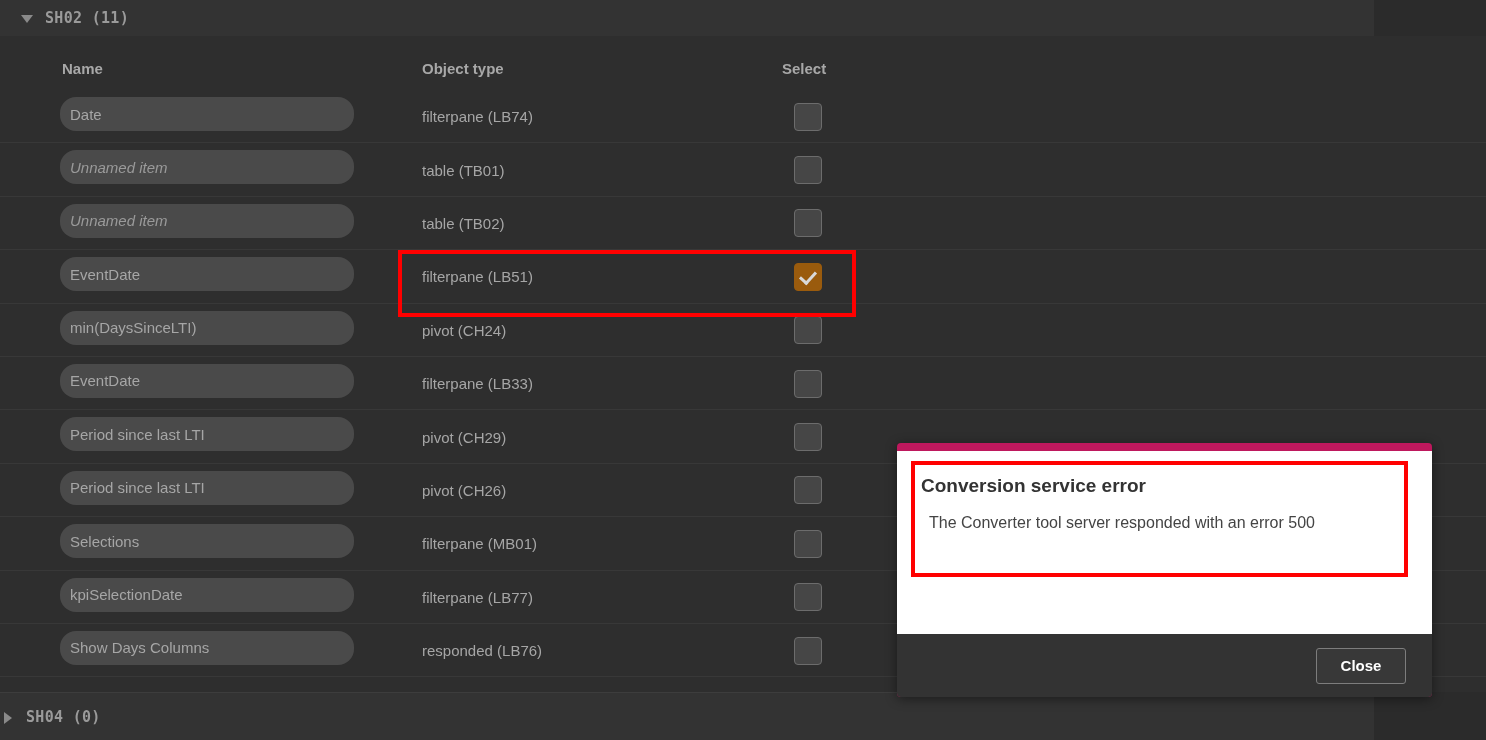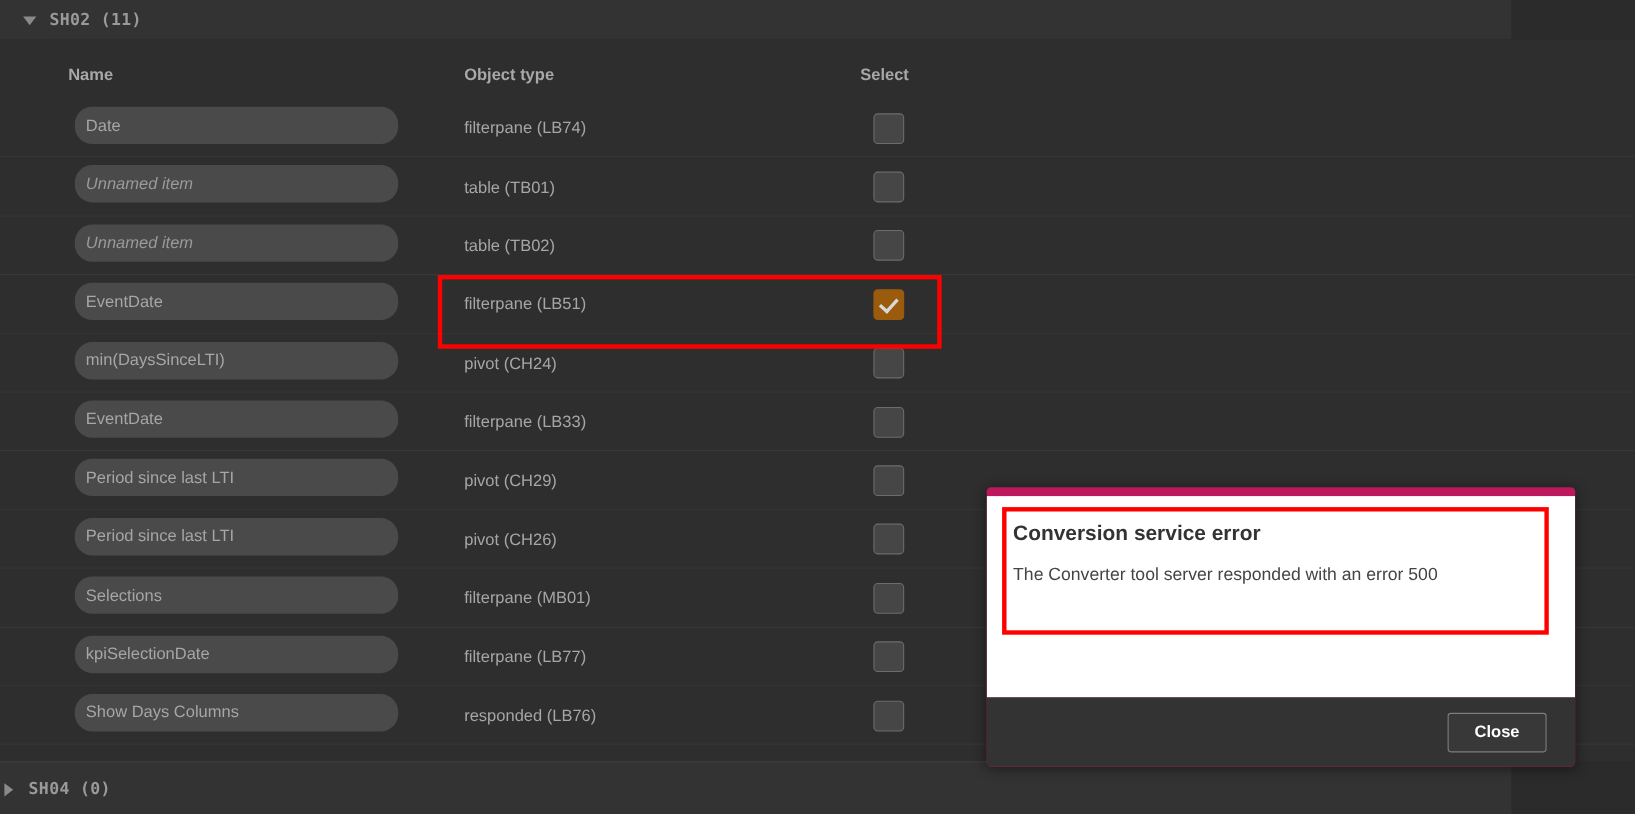--- a/index.html
+++ b/index.html
@@ -108,21 +108,21 @@
   }
   .row {
     position: relative;
     height: 53.4px;
     background: #2e2e2e;
     border-bottom: 1px solid #383838;
     box-sizing: border-box;
   }
   .row .name-field {
     position: absolute;
-    left: 68px;
+    left: 60px;
     top: 7px;
     width: 294px;
     height: 34px;
     background: #4a4a4a;
     border-radius: 16px;
     display: flex;
     align-items: center;
     padding: 0 10px;
     box-sizing: border-box;
     font-size: 15px;
@@ -222,21 +222,21 @@
   }
   .modal-title {
     font-size: 19px;
     font-weight: bold;
     color: #333333;
     margin: 0 0 16px 0;
   }
   .modal-message {
     font-size: 16px;
     color: #444444;
-    margin: 0;
+    margin: 8px;
     line-height: 1.3;
   }
   .modal-footer {
     position: absolute;
     left: 0;
     top: 191px;
     width: 535px;
     height: 63px;
     background: #333333;
     display: flex;

